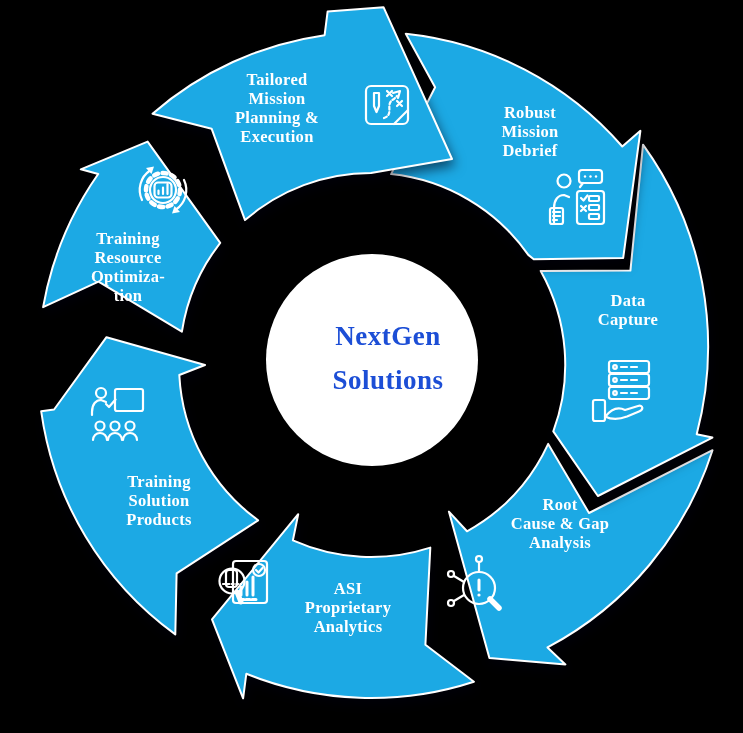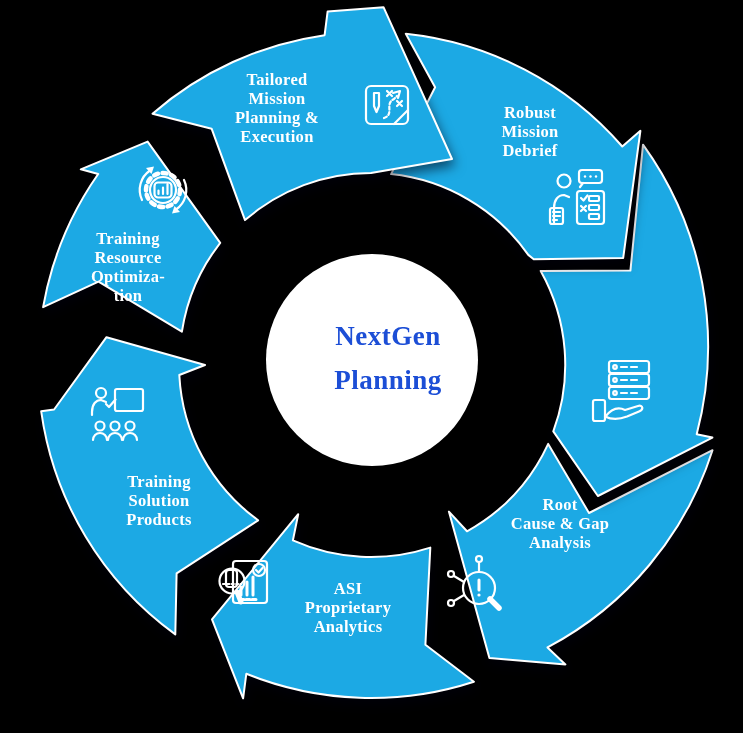--- a/index.html
+++ b/index.html
@@ -134,32 +134,34 @@
     </g>
   </svg>
 
   <div class="seg-label" style="left:277px;top:108px;">Tailored
 Mission
 Planning &amp;
 Execution</div>
   <div class="seg-label" style="left:498px;top:132px;margin-left:32px;">Robust
 Mission
 Debrief</div>
+  <div class="seg-label" style="left:628px;top:310px;">Data
+Capture</div>
   <div class="seg-label" style="left:560px;top:524px;text-align:center;">Root
 Cause &amp; Gap
 Analysis</div>
   <div class="seg-label" style="left:341px;top:608px;margin-left:7px;">ASI
 Proprietary
 Analytics</div>
   <div class="seg-label" style="left:159px;top:501px;">Training
 Solution
 Products</div>
   <div class="seg-label" style="left:128px;top:267px;">Training
 Resource
 Optimiza-
 tion</div>
 
   <div class="center-title">
     <div>NextGen</div>
-    <div>Planning</div>
+    <div>Solutions</div>
   </div>
 
 </div>
 
 </body></html>

